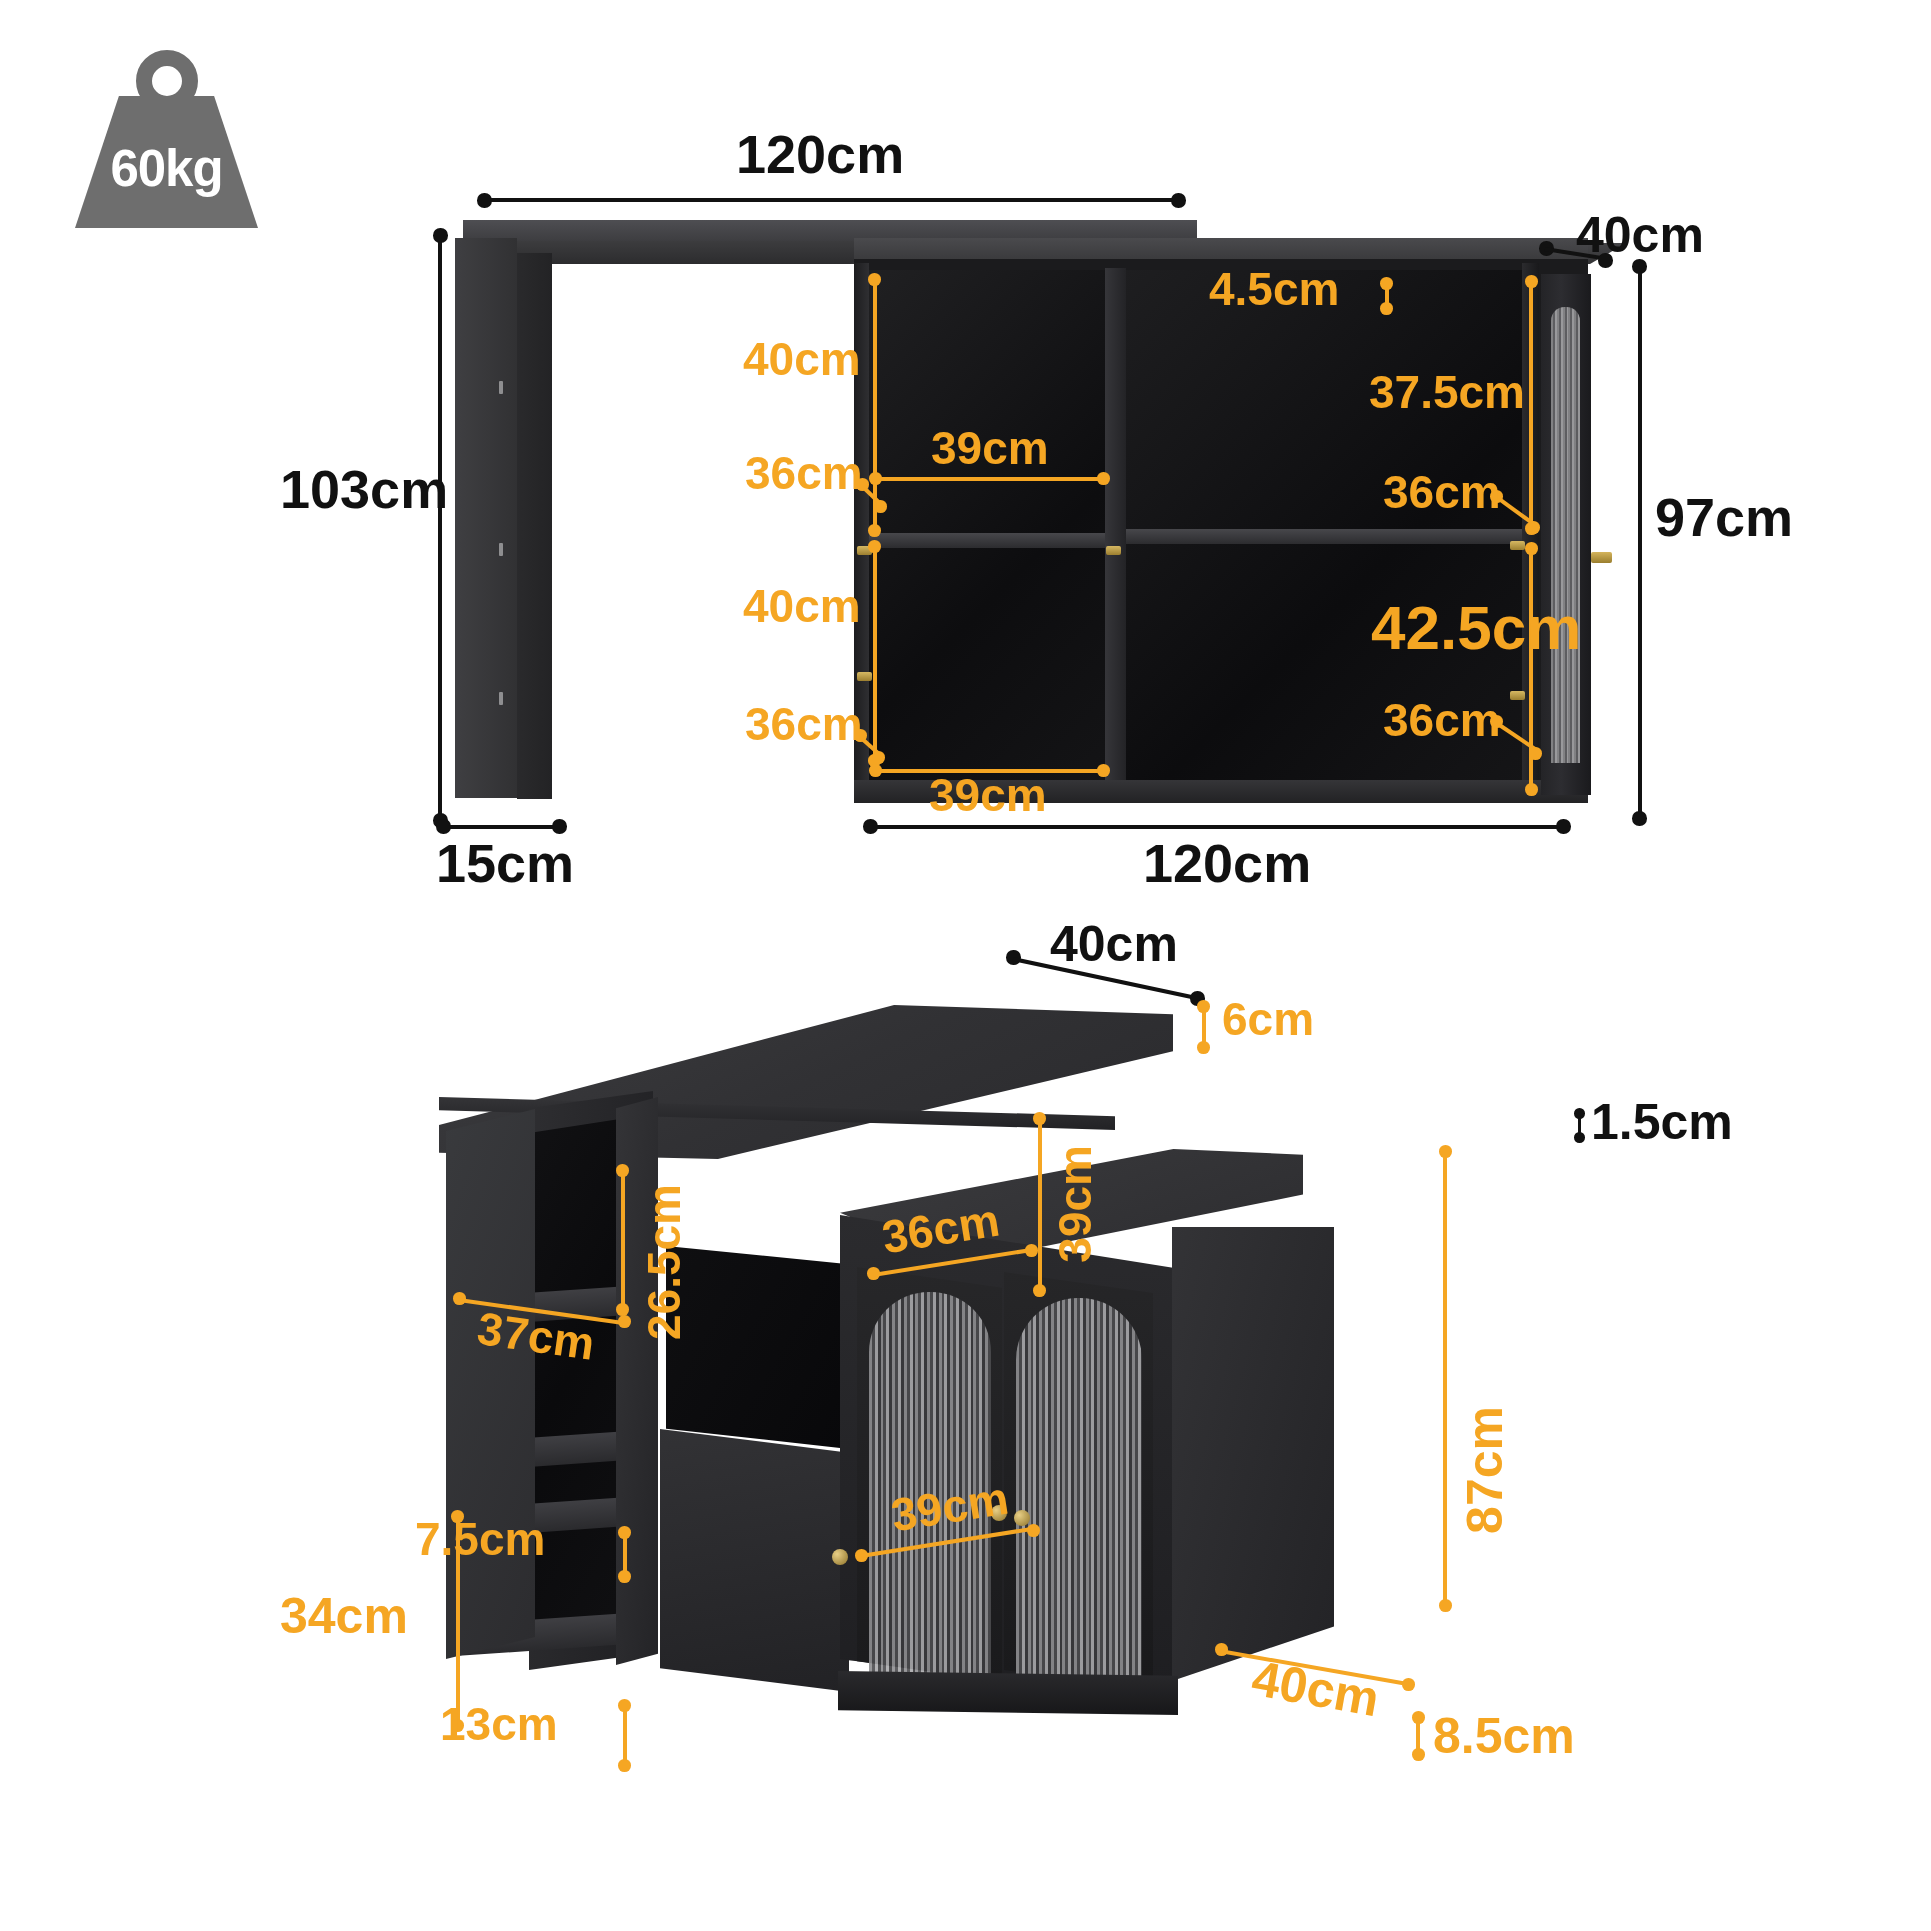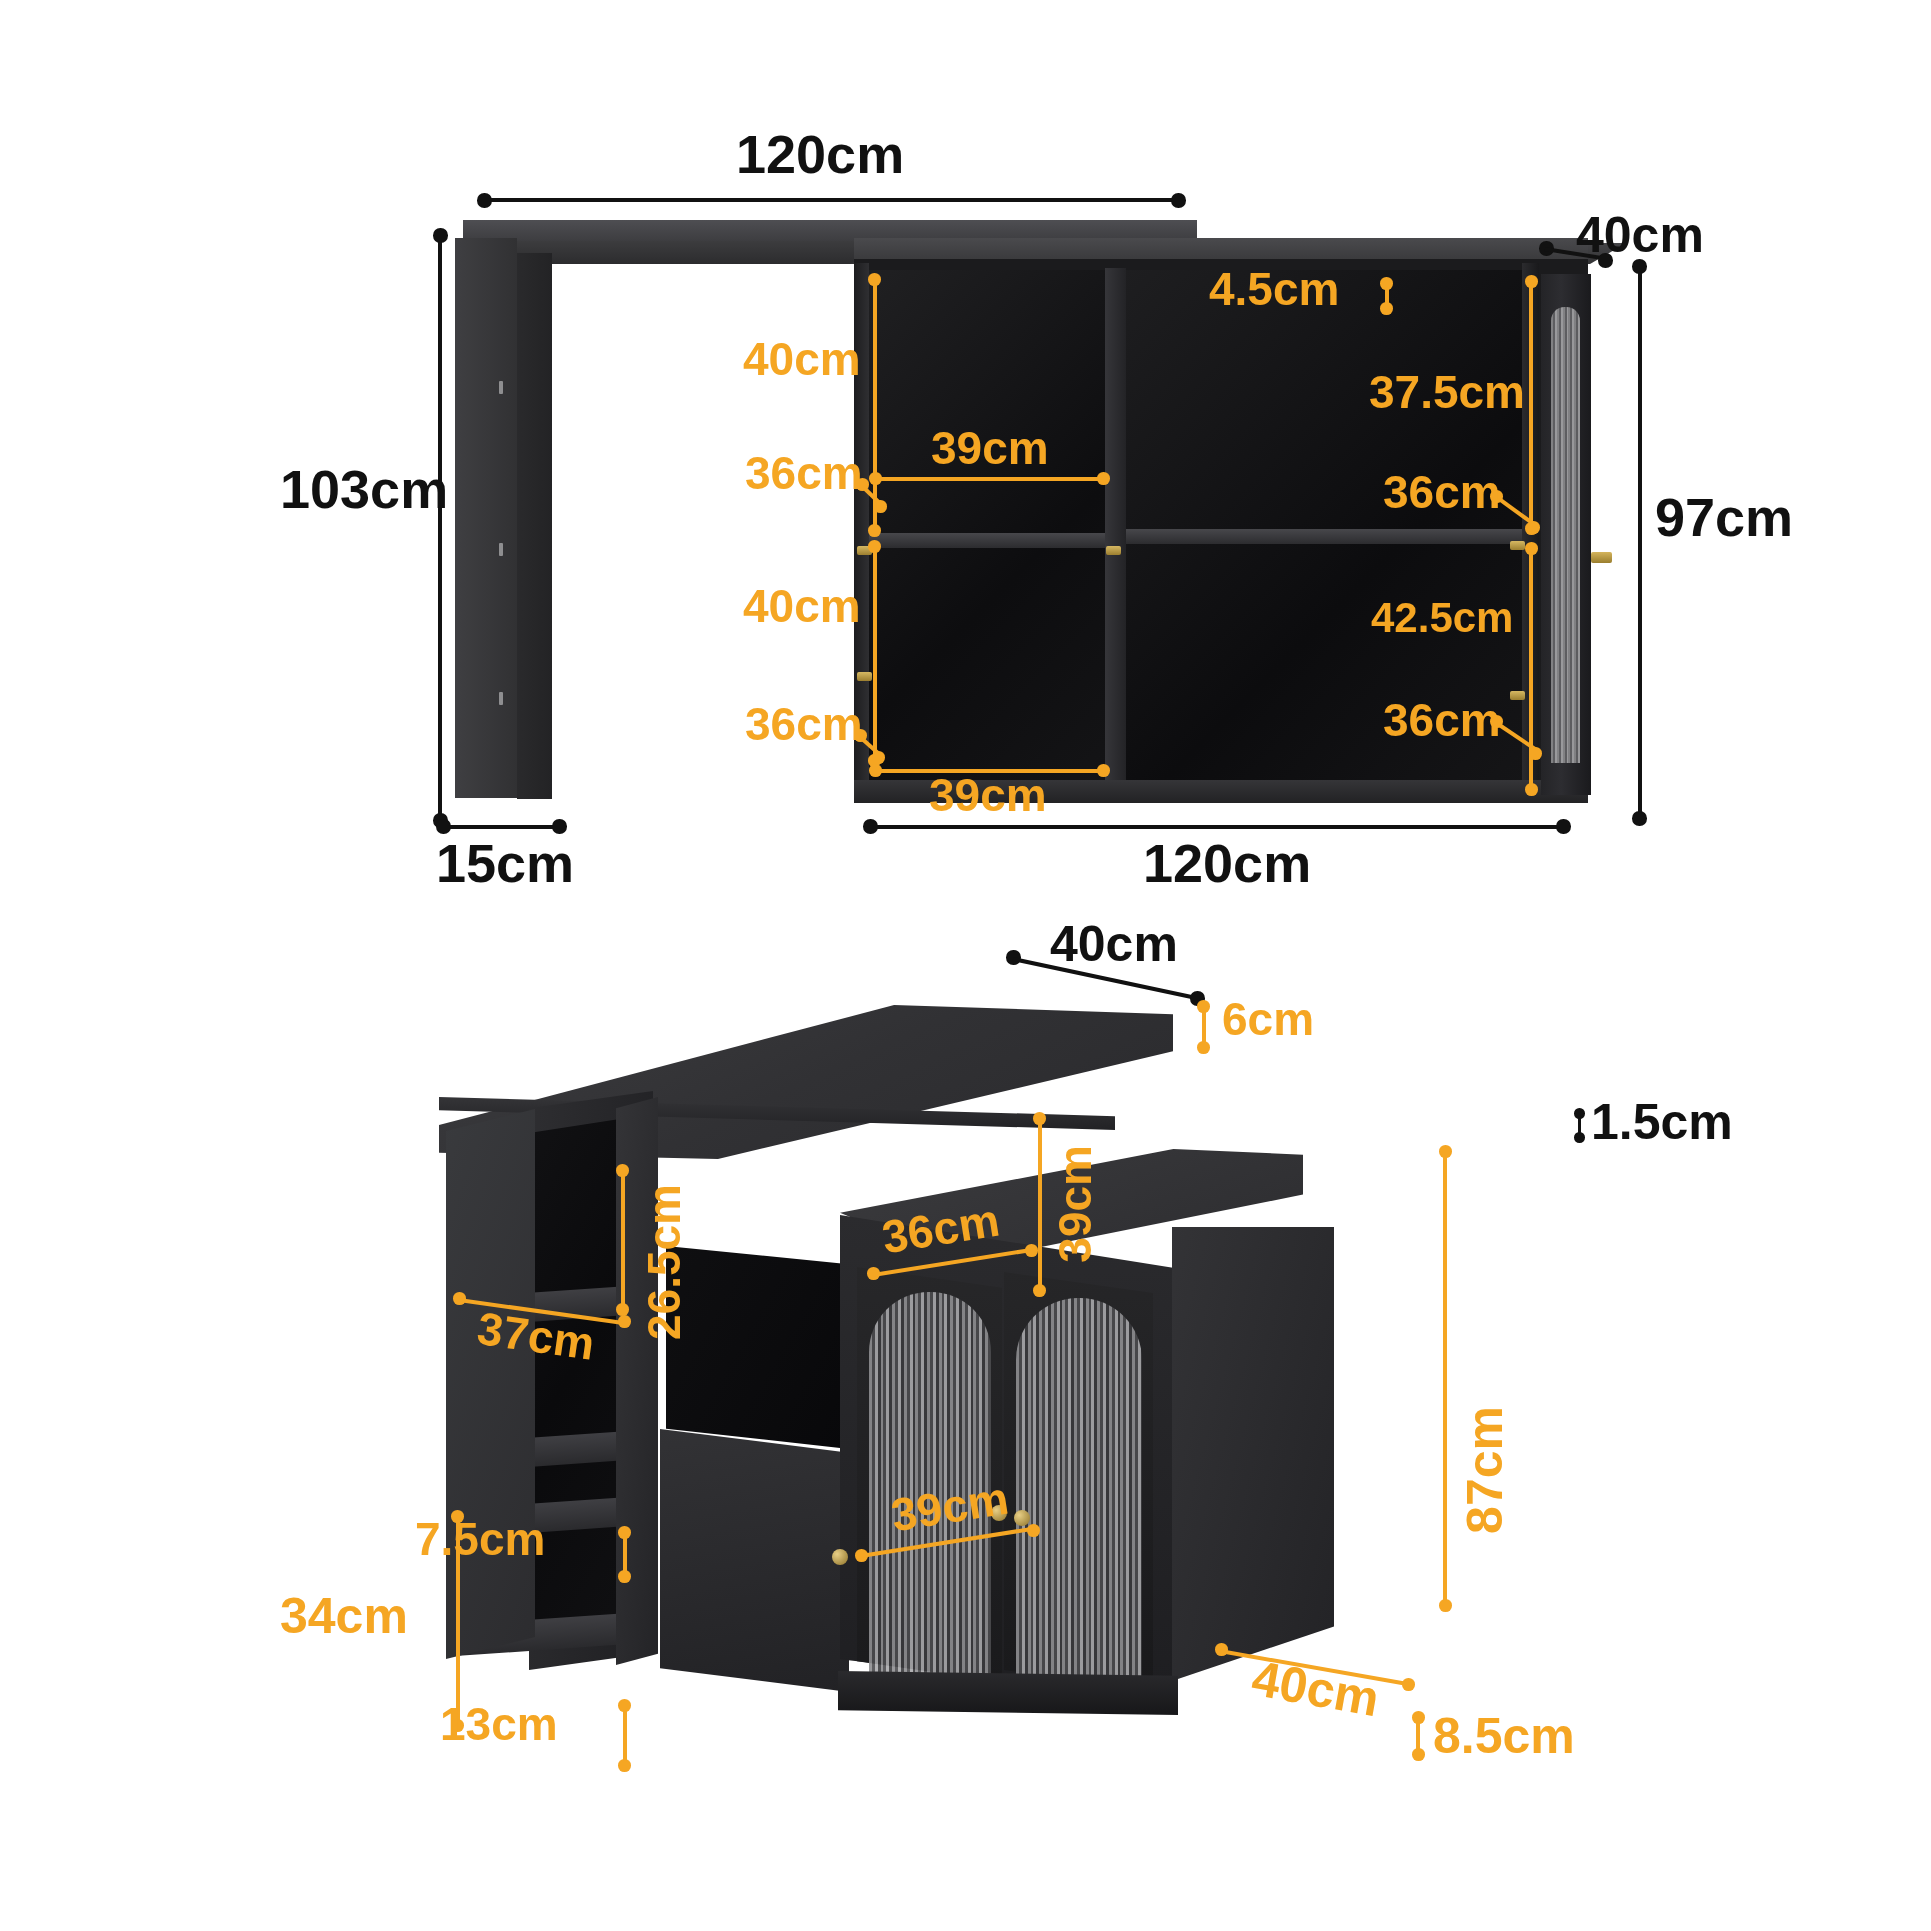--- a/index.html
+++ b/index.html
@@ -138,20 +138,25 @@
      border-radius:62px 62px 3.9px 3.9px;}
   #bB-cab-plinth{left:838px;top:763px;width:340px;height:44px;
      background:linear-gradient(180deg,#2a2a2d,#171719);
      clip-path:polygon(0% 0%, 100% 11%, 100% 100%, 0% 89%);}
 </style>
 </head>
 <body>
 
 <div class="stage">
 
+  <div class="abs" id="weight-badge">
+    <div class="ring"></div>
+    <div class="body"></div>
+    <div class="txt">60kg</div>
+  </div>
 
   <div class="abs" id="top-assembly">
 
     <div class="abs" id="tA-counter-topface"></div>
     <div class="abs" id="tA-counter-front"></div>
     <div class="abs" id="tA-leg-side">
       <div class="camlock" style="left:44px;top:143px"></div>
       <div class="camlock" style="left:44px;top:305px"></div>
       <div class="camlock" style="left:44px;top:454px"></div>
     </div>
@@ -250,21 +255,21 @@
   <div class="lbl orange" style="left:1369px;top:369px;font-size:46px">37.5cm</div>
 
   <div class="dline o" style="left:1495px;top:494px;width:48px;height:3.9px;transform:rotate(36deg);transform-origin:left center"></div>
   <div class="dot o" style="left:1490px;top:490px;width:12.6px;height:12.6px"></div>
   <div class="dot o" style="left:1527px;top:521px;width:12.6px;height:12.6px"></div>
   <div class="lbl orange" style="left:1383px;top:469px;font-size:46px">36cm</div>
 
   <div class="dline o" style="left:1529px;top:546px;width:3.9px;height:241px"></div>
   <div class="dot o" style="left:1525px;top:542px;width:12.6px;height:12.6px"></div>
   <div class="dot o" style="left:1525px;top:783px;width:12.6px;height:12.6px"></div>
-  <div class="lbl orange" style="left:1371px;top:597px;font-size:42px">42.5cm</div>
+  <div class="lbl orange" style="left:1371px;top:597px;font-size:62px">42.5cm</div>
 
   <div class="dline o" style="left:1495px;top:720px;width:50px;height:3.9px;transform:rotate(34deg);transform-origin:left center"></div>
   <div class="dot o" style="left:1490px;top:715px;width:12.6px;height:12.6px"></div>
   <div class="dot o" style="left:1529px;top:747px;width:12.6px;height:12.6px"></div>
   <div class="lbl orange" style="left:1383px;top:697px;font-size:46px">36cm</div>
 
   <div class="abs" id="bottom-assembly">
 
     <div class="abs" id="bB-top"></div>
     <div class="abs" id="bB-top-edge"></div>

